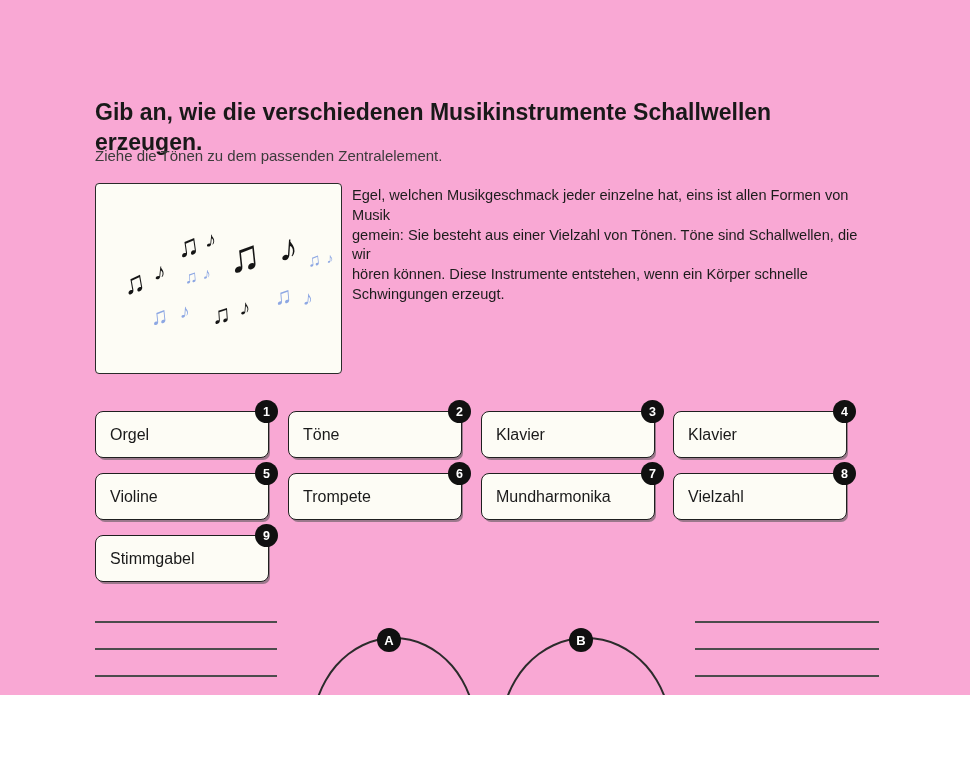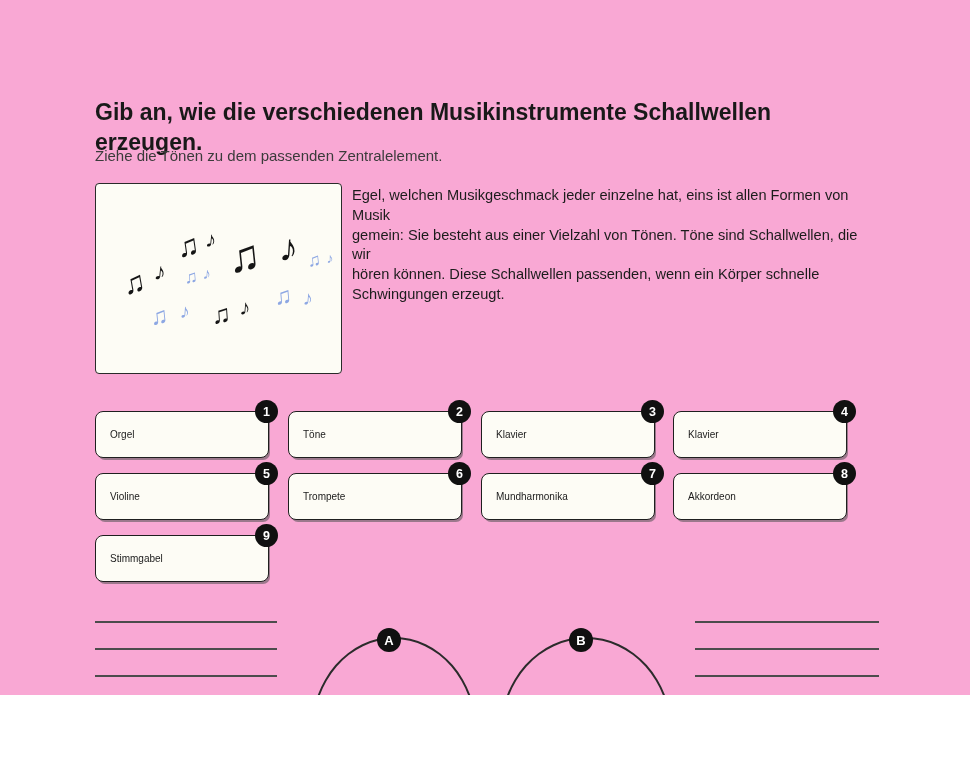--- a/index.html
+++ b/index.html
@@ -15,21 +15,21 @@
     background:#fdfcf5;border:1.5px solid #2a2a2a;border-radius:4px;}
   .note{position:absolute;transform:translate(-50%,-50%);line-height:1;user-select:none;}
 
   .intro-text{position:absolute;left:352px;top:186px;width:528px;
     font-size:14.6px;line-height:19.8px;color:#1c1c1c;}
   .intro-text p{margin:0;white-space:pre-line;}
 
   .chip{position:absolute;width:172px;height:45px;background:#fdfcf5;
     border:1.6px solid #1f1f1f;border-radius:8px;
     box-shadow:2px 3px 0 -1px rgba(80,80,80,.55);cursor:grab;}
-  .chip-label{position:absolute;left:14px;top:0;line-height:45px;font-size:10px;color:#1a1a1a;}
+  .chip-label{position:absolute;left:14px;top:0;line-height:45px;font-size:16px;color:#1a1a1a;}
   .chip-badge{position:absolute;right:-10px;top:-12px;width:23px;height:23px;
     background:#101010;border-radius:50%;color:#fff;font-size:12.5px;font-weight:bold;
     display:flex;align-items:center;justify-content:center;}
 
   .answer-line{position:absolute;height:2px;background:#4c4c4c;}
 
   .target-ellipse{position:absolute;border:2px solid #2b2b2b;border-radius:50%;background:transparent;}
   .ellipse-a{left:311px;top:637px;width:162px;height:188px;}
   .ellipse-b{left:500px;top:637px;width:168px;height:188px;}
   .target-badge{position:absolute;width:24px;height:24px;background:#101010;border-radius:50%;
@@ -64,21 +64,21 @@
       <span class="note" style="left: 212px; top: 114px; font-size: 20px; color: rgb(141, 167, 227); transform: translate(-50%, -50%) rotate(5deg);">♪</span>
       <span class="note" style="left: 63px; top: 132px; font-size: 24px; color: rgb(141, 167, 227); transform: translate(-50%, -50%) rotate(-6deg);">♫</span>
       <span class="note" style="left: 89px; top: 127px; font-size: 20px; color: rgb(141, 167, 227); transform: translate(-50%, -50%) rotate(4deg);">♪</span>
       <span class="note" style="left: 125px; top: 130px; font-size: 26px; color: rgb(21, 21, 21); transform: translate(-50%, -50%) rotate(-4deg);">♫</span>
       <span class="note" style="left: 149px; top: 124px; font-size: 22px; color: rgb(21, 21, 21); transform: translate(-50%, -50%) rotate(5deg);">♪</span>
     </div>
 
   <div class="intro-text">
     <p>Egel, welchen Musikgeschmack jeder einzelne hat, eins ist allen Formen von Musik
 gemein: Sie besteht aus einer Vielzahl von Tönen. Töne sind Schallwellen, die wir
-hören können. Diese Schallwellen passenden, wenn ein Körper schnelle
+hören können. Diese Instrumente entstehen, wenn ein Körper schnelle
 Schwingungen erzeugt.</p>
   </div>
 
   <div id="chips">
       <div class="chip" style="left: 95px; top: 411px;">
         <span class="chip-label">Orgel</span>
         <span class="chip-badge">1</span>
       </div>
       <div class="chip" style="left: 288px; top: 411px;">
         <span class="chip-label">Töne</span>
@@ -98,21 +98,21 @@
       </div>
       <div class="chip" style="left: 288px; top: 473px;">
         <span class="chip-label">Trompete</span>
         <span class="chip-badge">6</span>
       </div>
       <div class="chip" style="left: 481px; top: 473px;">
         <span class="chip-label">Mundharmonika</span>
         <span class="chip-badge">7</span>
       </div>
       <div class="chip" style="left: 673px; top: 473px;">
-        <span class="chip-label">Akkordeon</span>
+        <span class="chip-label">Vielzahl</span>
         <span class="chip-badge">8</span>
       </div>
       <div class="chip" style="left: 95px; top: 535px;">
         <span class="chip-label">Stimmgabel</span>
         <span class="chip-badge">9</span>
       </div>
     </div>
 
   <div id="lines">
       <div class="answer-line" style="left: 95px; width: 182px; top: 621px;"></div>

